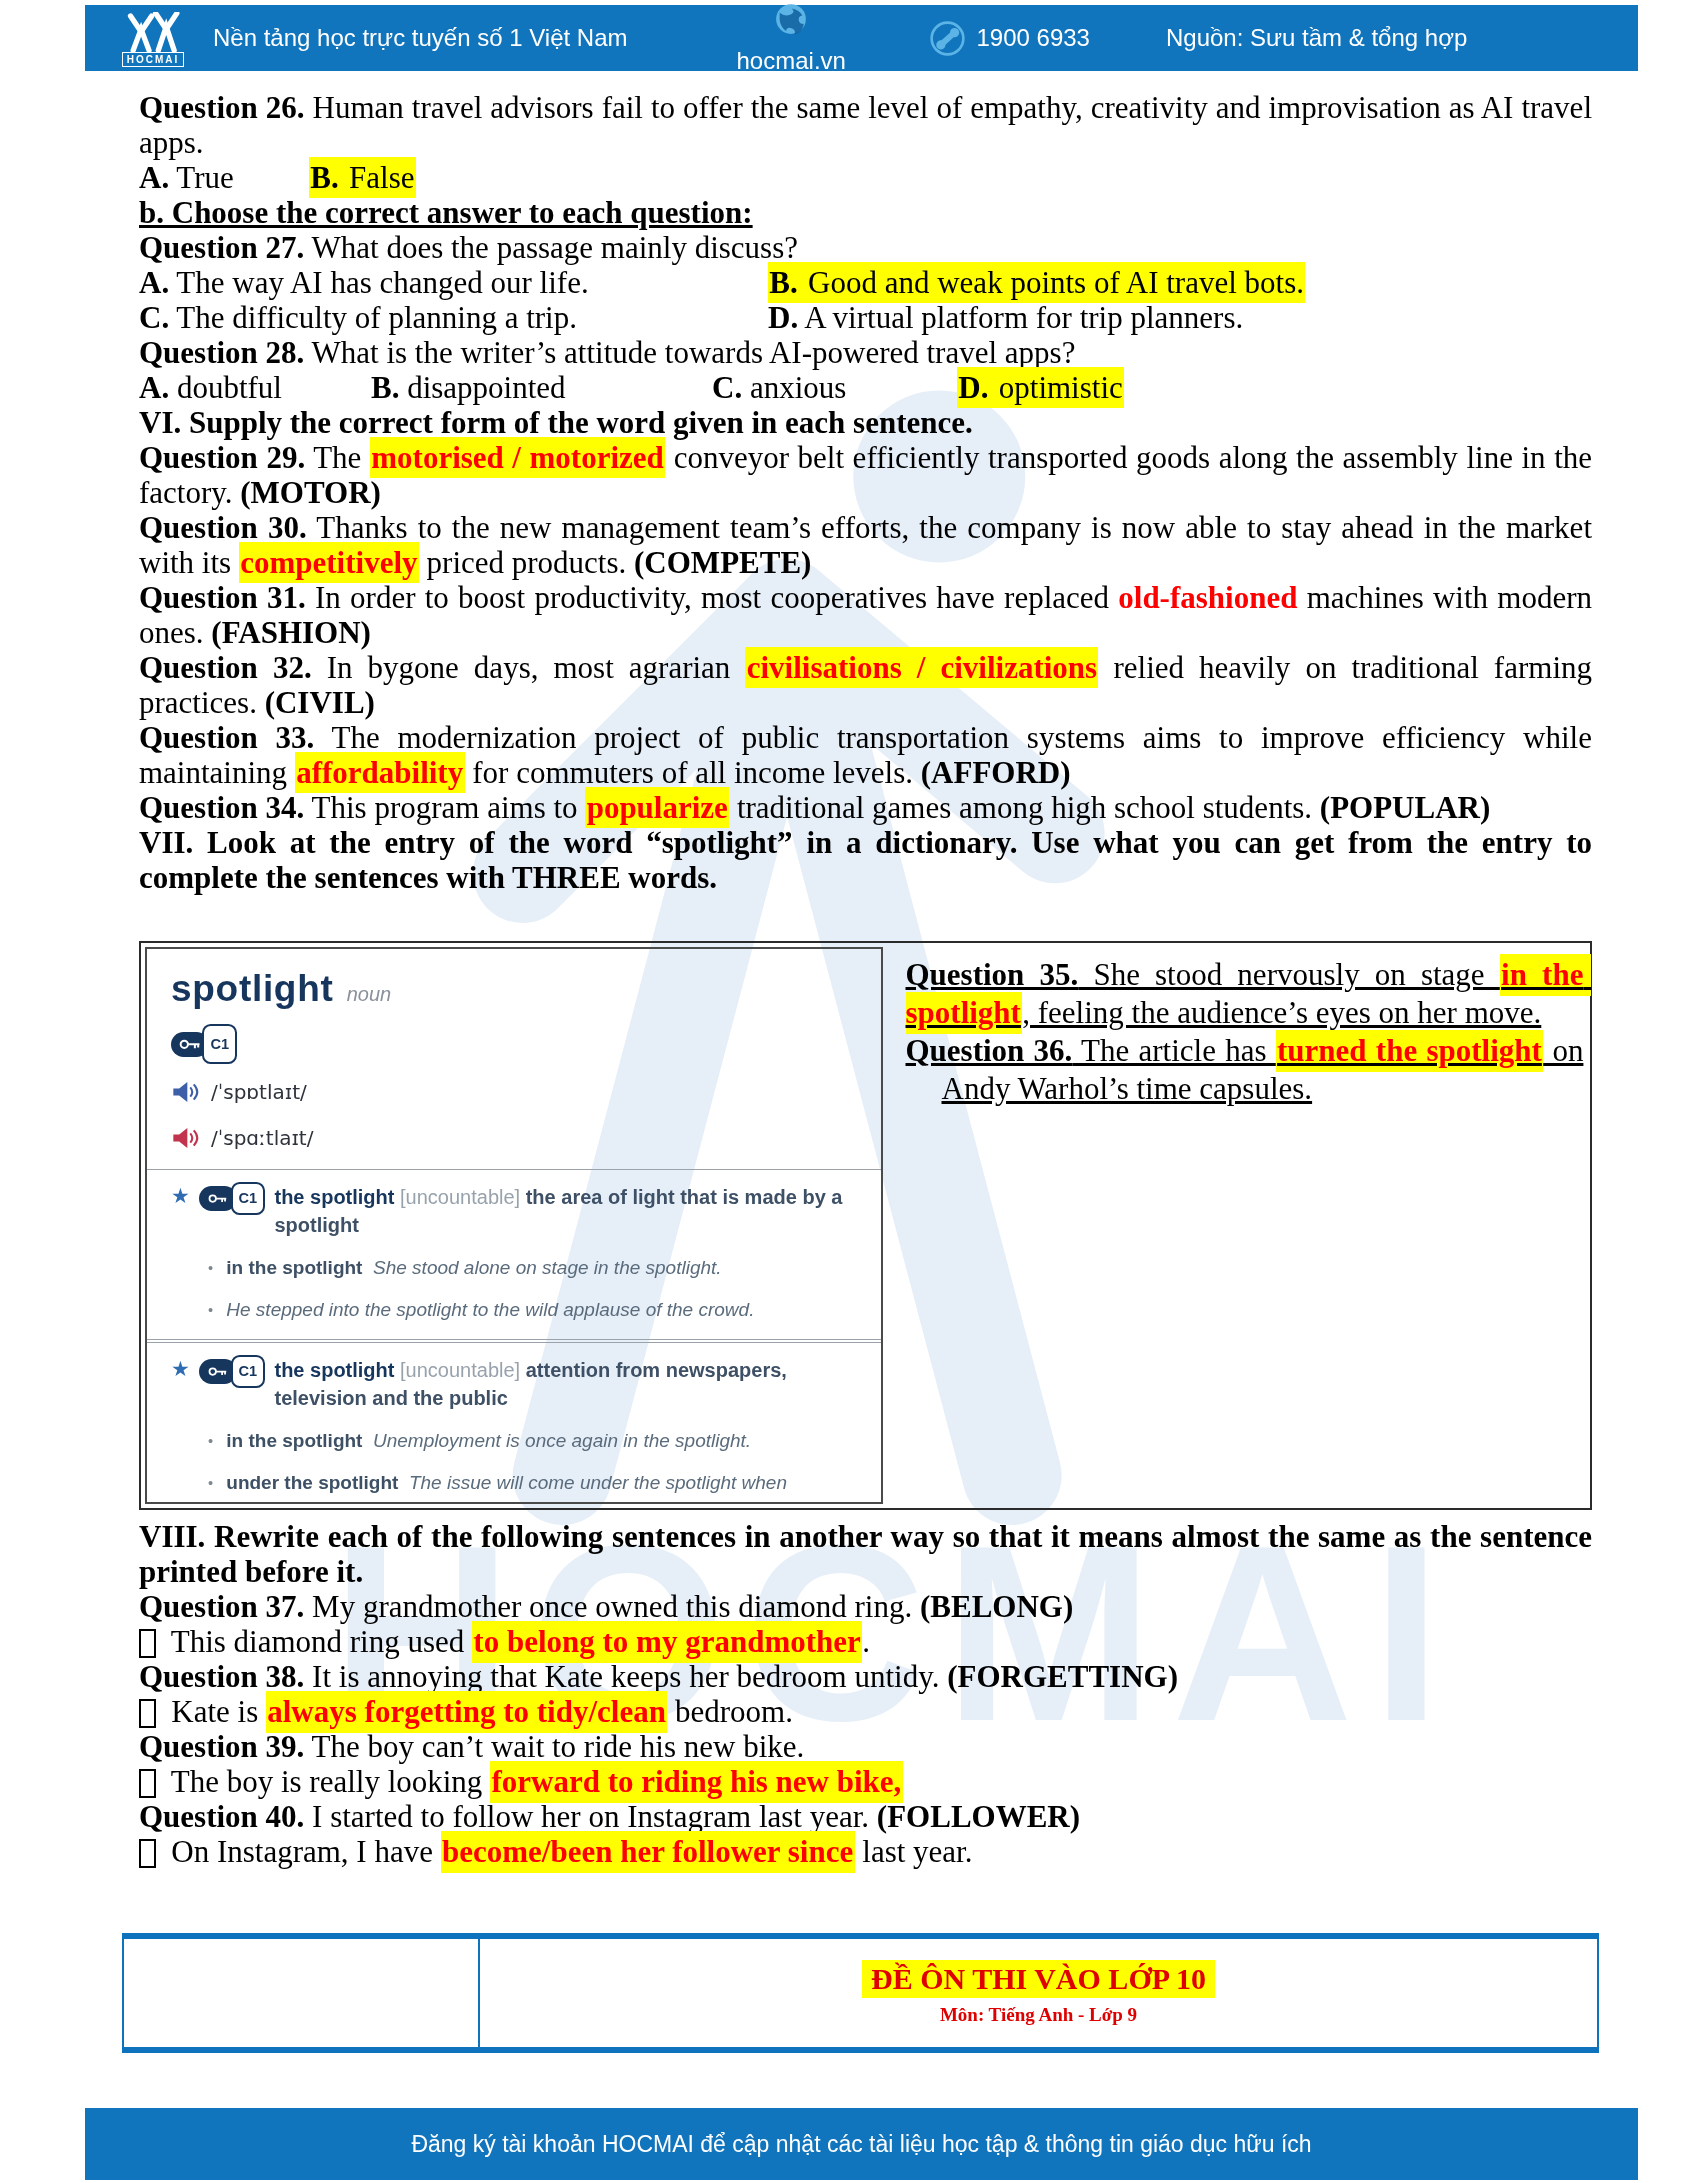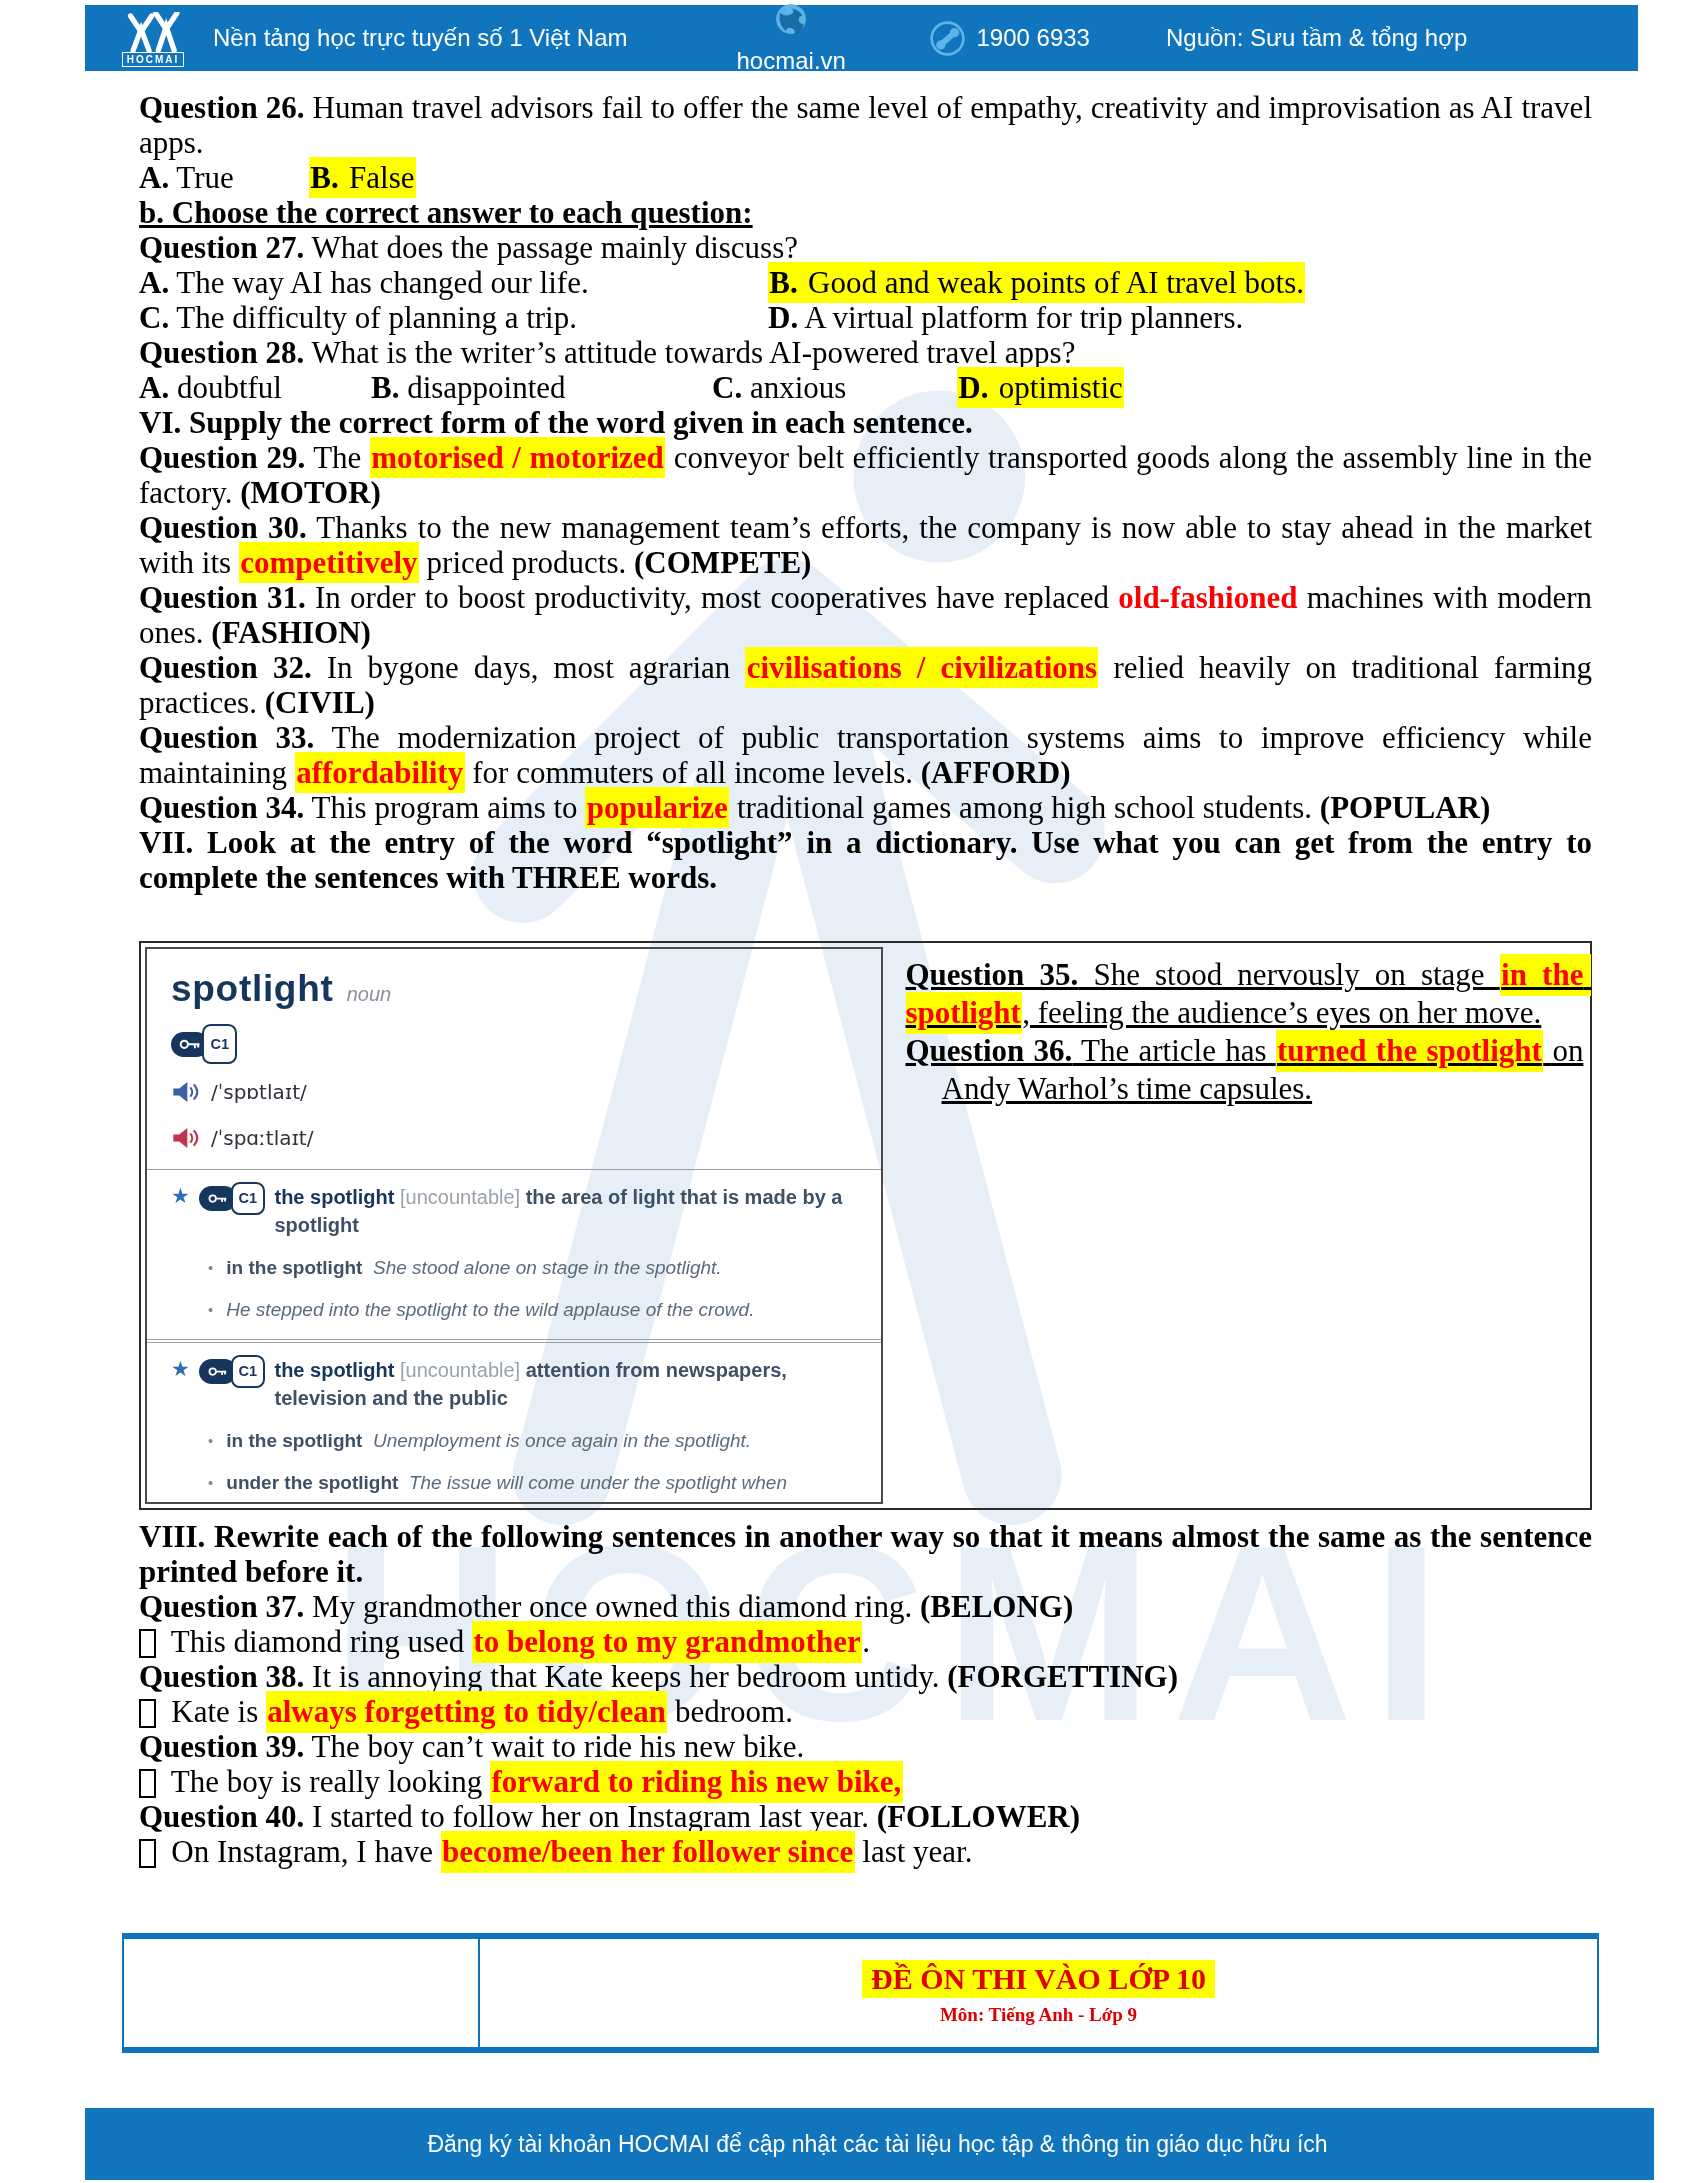--- a/index.html
+++ b/index.html
@@ -79,21 +79,21 @@
               display:flex;background:transparent;}
   .exam-table .cell-left{width:354px;border-right:2.6px solid var(--table-border-blue);}
   .exam-table .cell-right{flex:1;display:flex;flex-direction:column;align-items:center;justify-content:center;gap:5.3px;}
   .exam-title{font-family:"Liberation Serif",serif;font-weight:bold;font-size:30px;color:var(--exam-title-red);
               background:var(--highlight-yellow);padding:2px 9.3px;}
   .exam-subtitle{font-family:"Liberation Serif",serif;font-weight:bold;font-size:19px;color:var(--exam-title-red);}
 
   
   .bottombar{position:absolute;left:85px;top:2108px;width:1553px;height:72px;background:var(--bar-blue);
              display:flex;align-items:center;justify-content:center;color:#fff;
-             font-family:"Liberation Sans",sans-serif;font-size:23px;padding-left:16px;}
+             font-family:"Liberation Sans",sans-serif;font-size:23px;}
 </style>
 </head>
 <body>
 
 <div class="page">
 
   <div class="layer-wm">
     <svg class="wm-svg" width="761" height="1290" viewBox="0 0 1150 1950">
       <g stroke="#E6EFF8" stroke-width="150" stroke-linecap="round" fill="none">
         <path d="M310 1810 L650 520"></path>

